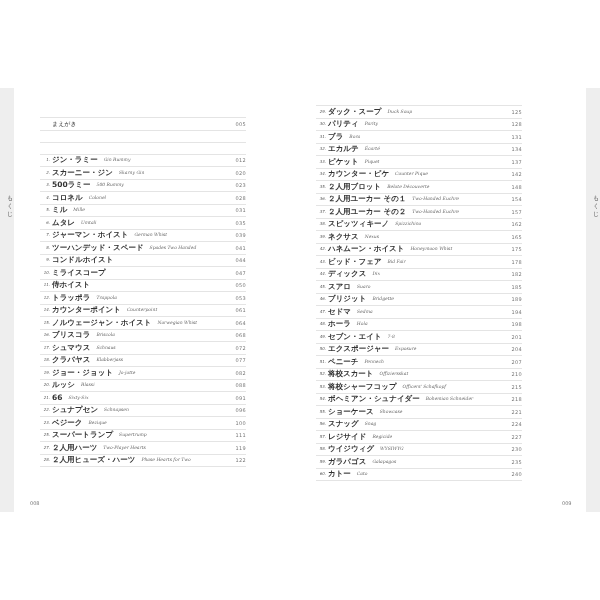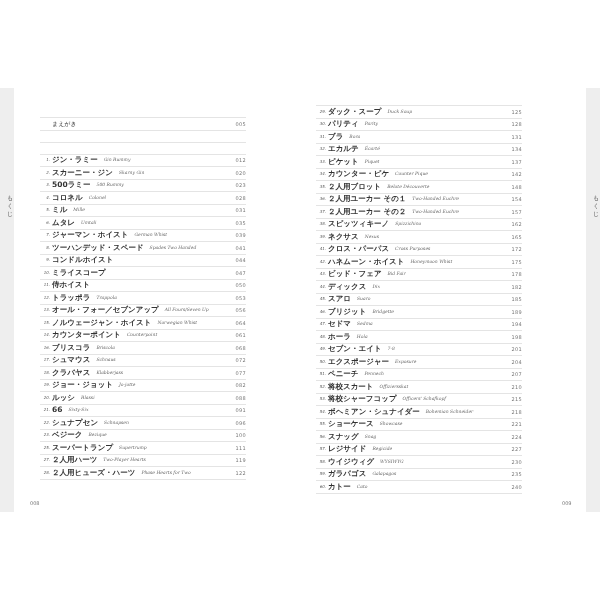--- a/index.html
+++ b/index.html
@@ -123,36 +123,30 @@
           <span class="en"></span>
           <span class="page-no">050</span>
         </div>
         <div class="row">
           <span class="num">12.</span>
           <span class="ja">トラッポラ</span>
           <span class="en">Trappola</span>
           <span class="page-no">053</span>
         </div>
         <div class="row">
-          <span class="num">13.</span>
-          <span class="ja">オール・フォー／セブンアップ</span>
-          <span class="en">All Fours/Seven Up</span>
-          <span class="page-no">056</span>
+          <span class="num">14.</span>
+          <span class="ja">カウンターポイント</span>
+          <span class="en">Counterpoint</span>
+          <span class="page-no">061</span>
         </div>
         <div class="row">
           <span class="num">15.</span>
           <span class="ja">ノルウェージャン・ホイスト</span>
           <span class="en">Norwegian Whist</span>
           <span class="page-no">064</span>
-        </div>
-        <div class="row">
-          <span class="num">14.</span>
-          <span class="ja">カウンターポイント</span>
-          <span class="en">Counterpoint</span>
-          <span class="page-no">061</span>
         </div>
         <div class="row">
           <span class="num">16.</span>
           <span class="ja">ブリスコラ</span>
           <span class="en">Briscola</span>
           <span class="page-no">068</span>
         </div>
         <div class="row">
           <span class="num">17.</span>
           <span class="ja">シュマウス</span>
@@ -279,26 +273,20 @@
           <span class="en">Spizzichino</span>
           <span class="page-no">162</span>
         </div>
         <div class="row">
           <span class="num">39.</span>
           <span class="ja">ネクサス</span>
           <span class="en">Nexus</span>
           <span class="page-no">165</span>
         </div>
         <div class="row">
-          <span class="num">41.</span>
-          <span class="ja">クロス・パーパス</span>
-          <span class="en">Cross Purposes</span>
-          <span class="page-no">172</span>
-        </div>
-        <div class="row">
           <span class="num">42.</span>
           <span class="ja">ハネムーン・ホイスト</span>
           <span class="en">Honeymoon Whist</span>
           <span class="page-no">175</span>
         </div>
         <div class="row">
           <span class="num">43.</span>
           <span class="ja">ビッド・フェア</span>
           <span class="en">Bid Fair</span>
           <span class="page-no">178</span>

